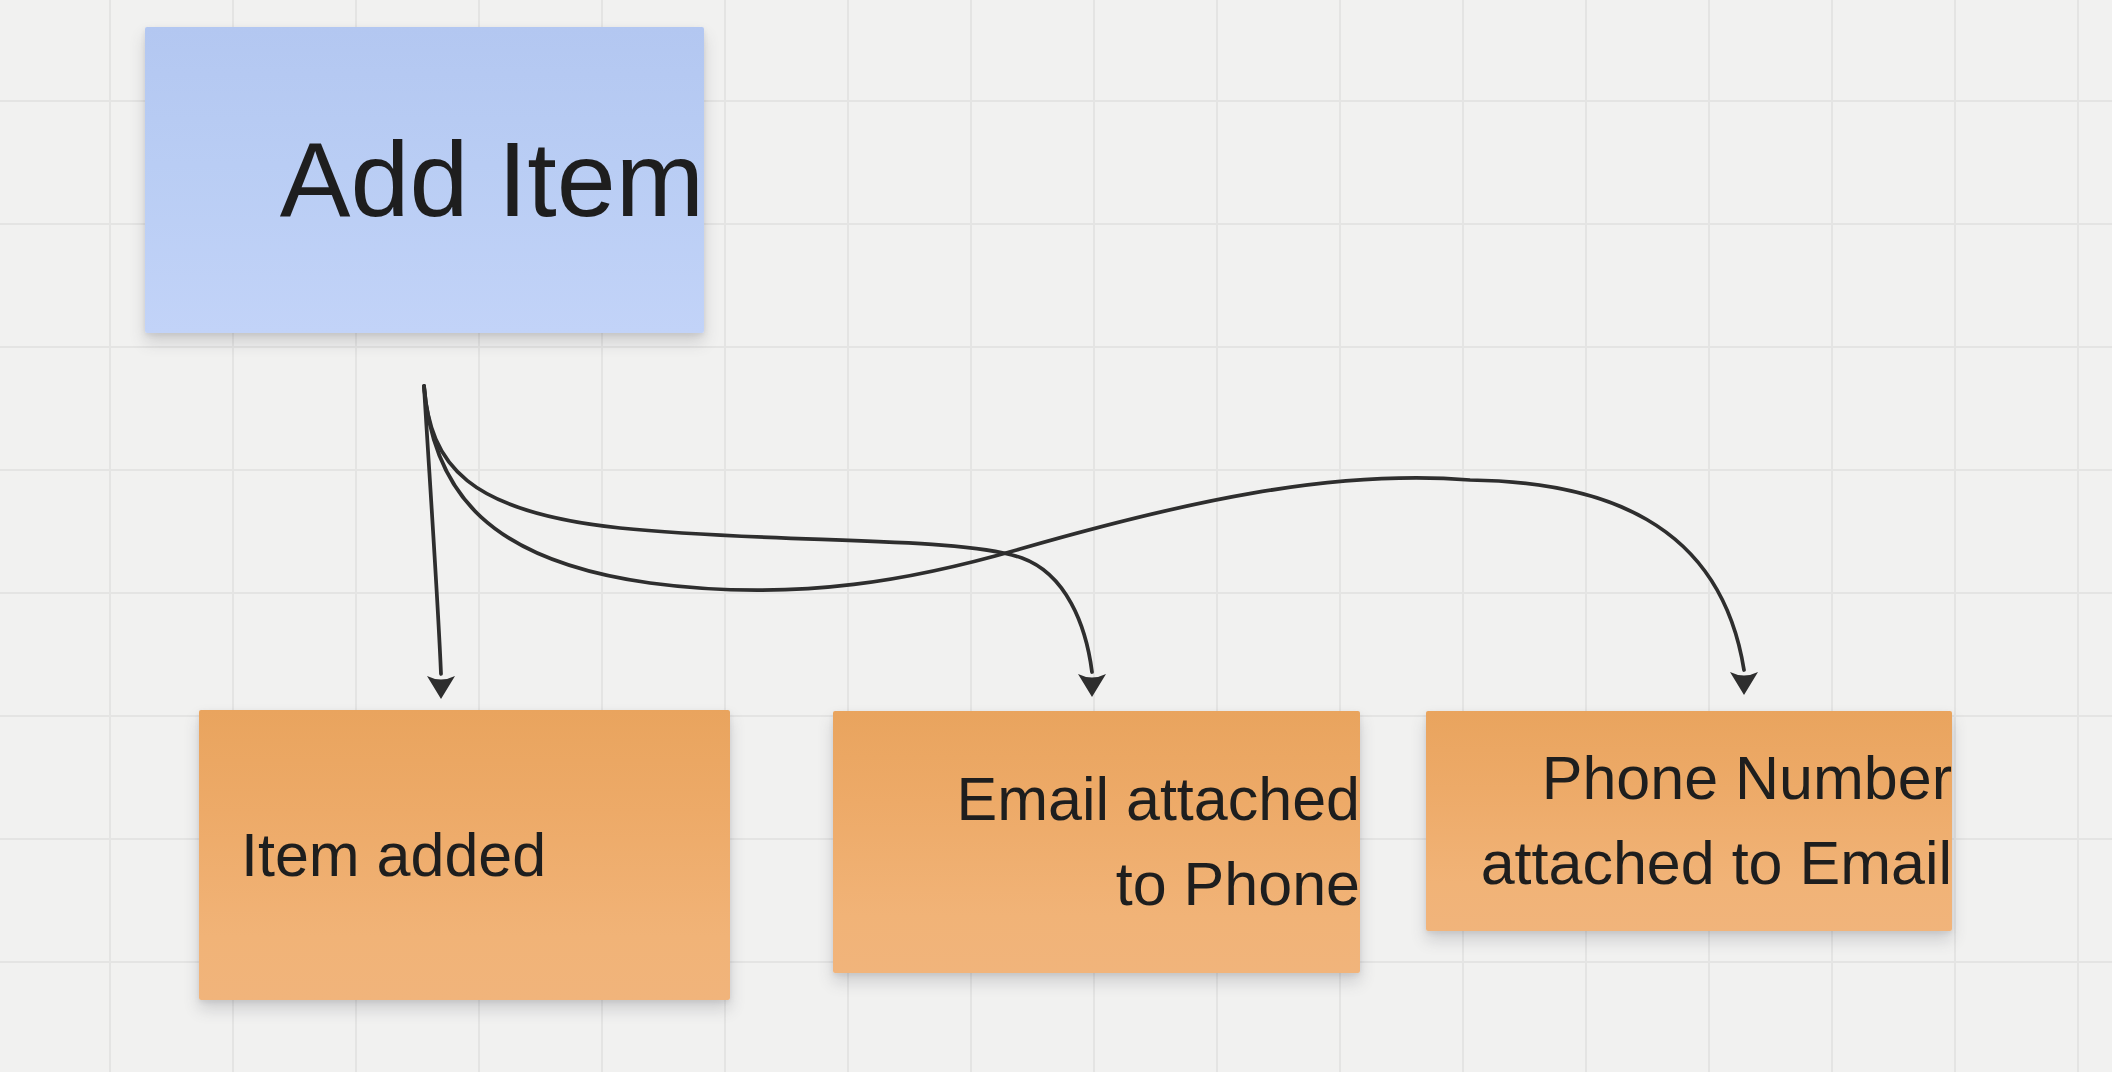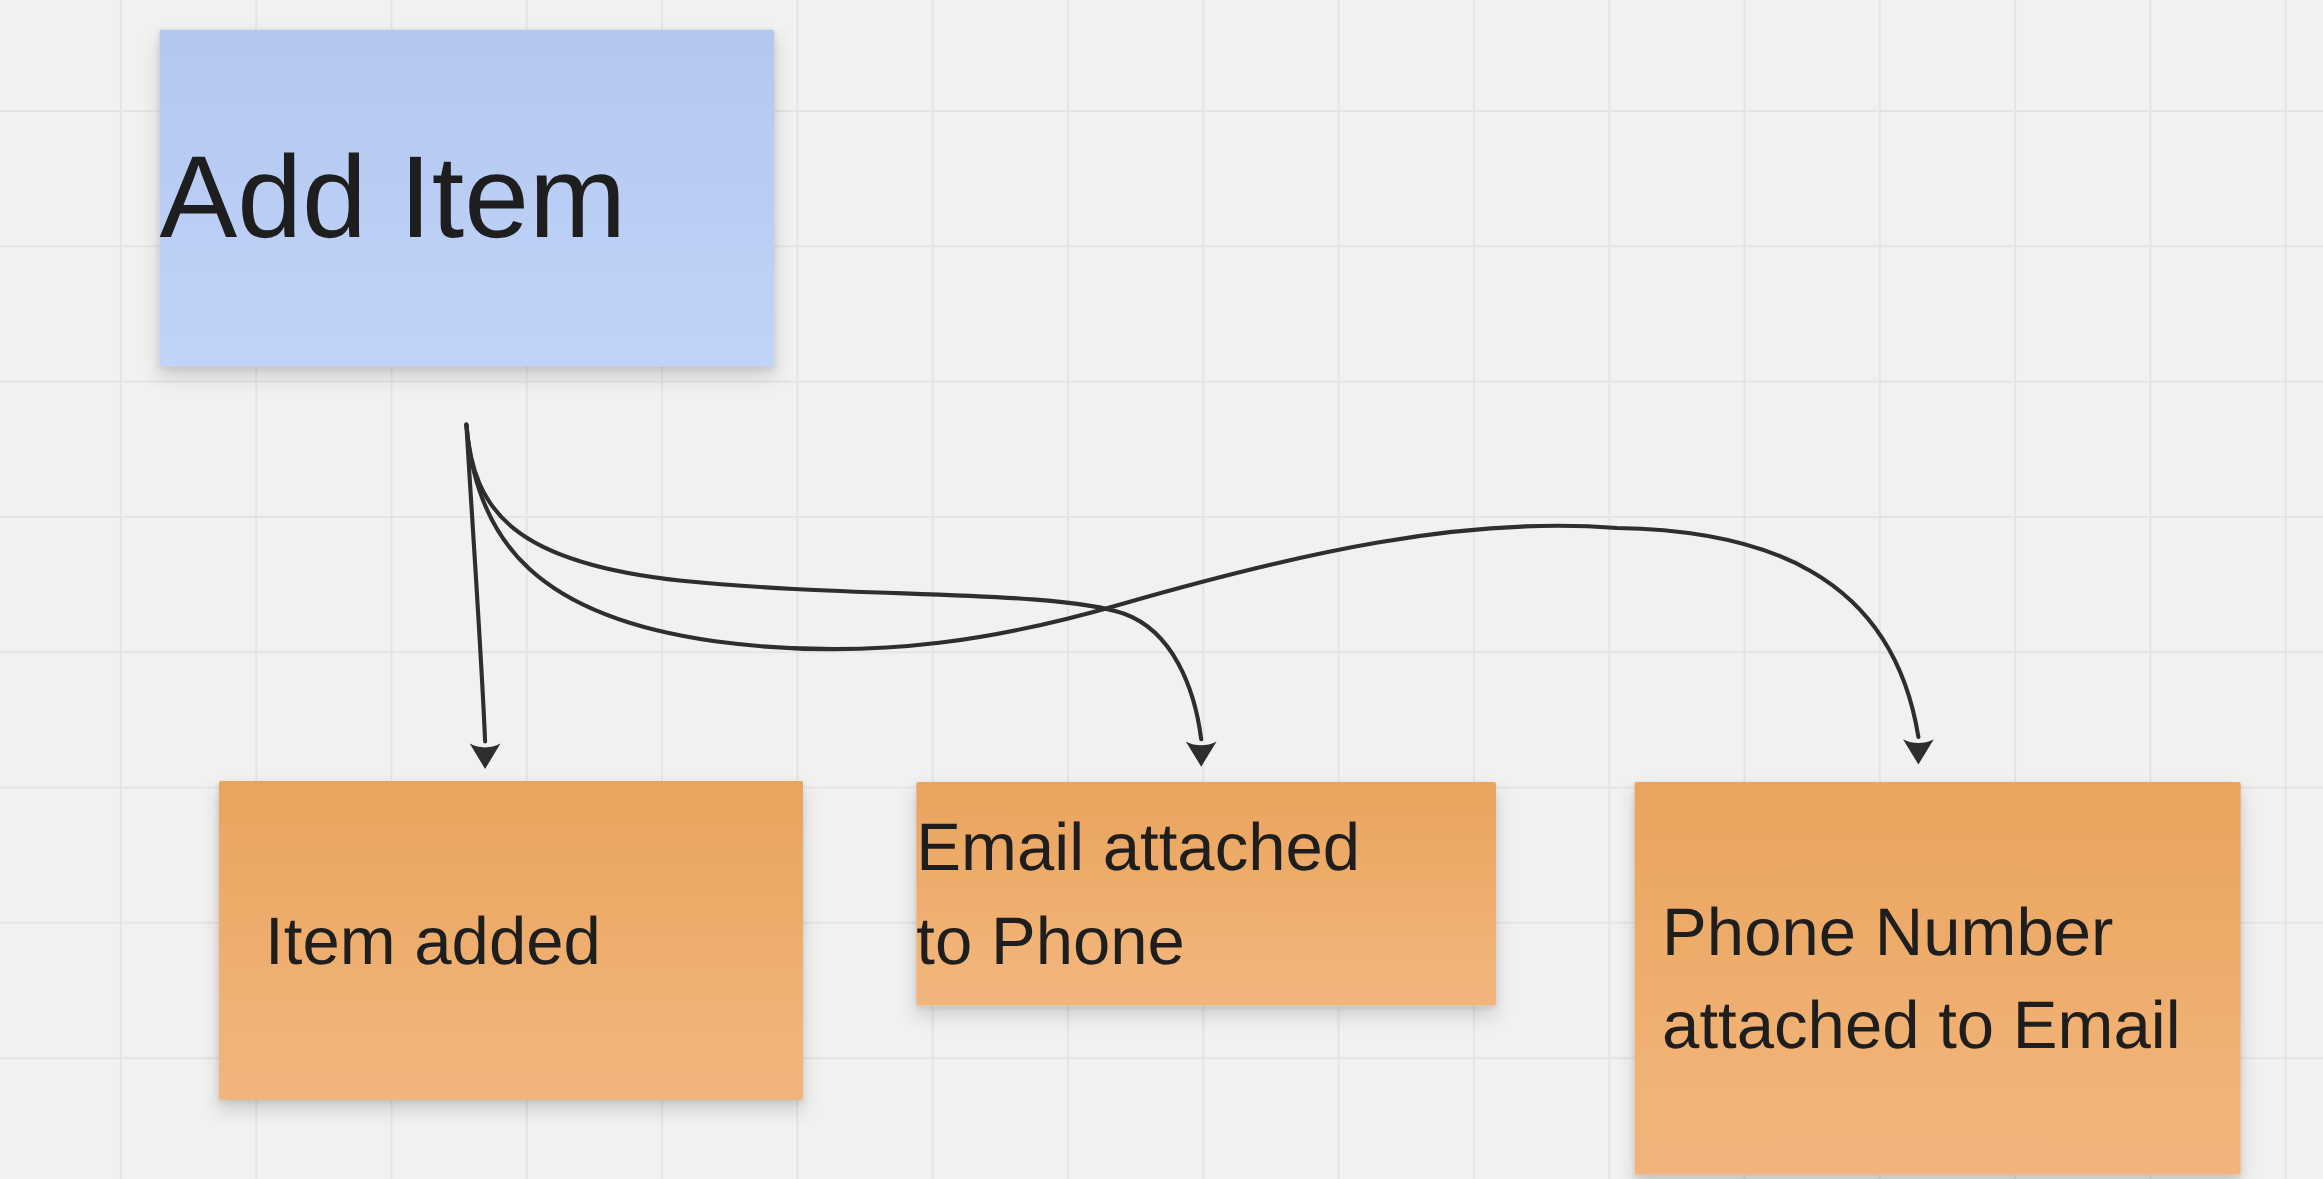--- a/index.html
+++ b/index.html
@@ -28,21 +28,21 @@
     stroke-width: 3.75;
     stroke-linecap: round;
     stroke-linejoin: round;
   }
   .note {
     position: absolute;
     border-radius: 2px;
     box-shadow: 0 9px 16px rgba(70,70,80,0.20), 0 2px 5px rgba(70,70,80,0.10);
     display: flex;
     flex-direction: column;
-    align-items: flex-start;
+    align-items: flex-end;
     justify-content: center;
     color: #1e1e1e;
   }
   .note-blue {
     left: 145px; top: 27px; width: 559px; height: 306px;
     background: linear-gradient(180deg, #b3c7f1 0%, #b9cdf4 45%, #c2d3f8 100%);
     font-size: 106px;
     line-height: 1.18;
   }
   .note-orange {
@@ -51,24 +51,24 @@
     line-height: 85px;
   }
   .note-item-added {
     left: 179px; top: 710px; width: 531px; height: 290px;
     align-items: flex-start;
     padding-left: 42px;
     box-sizing: border-box;
     margin-left: 20px;
   }
   .note-email {
-    left: 833px; top: 711px; width: 527px; height: 203px;
+    left: 833px; top: 711px; width: 527px; height: 262px;
   }
   .note-phone {
-    left: 1486px; top: 711px; width: 526px; height: 357px; padding-left: 25px;
+    left: 1426px; top: 711px; width: 526px; height: 220px;
   }
   .note-line { white-space: nowrap; text-align: center; }
 </style>
 </head>
 <body>
 
 <div class="canvas">
 
   <svg class="edges-layer" viewBox="0 0 2112 1072" xmlns="http://www.w3.org/2000/svg">
 

